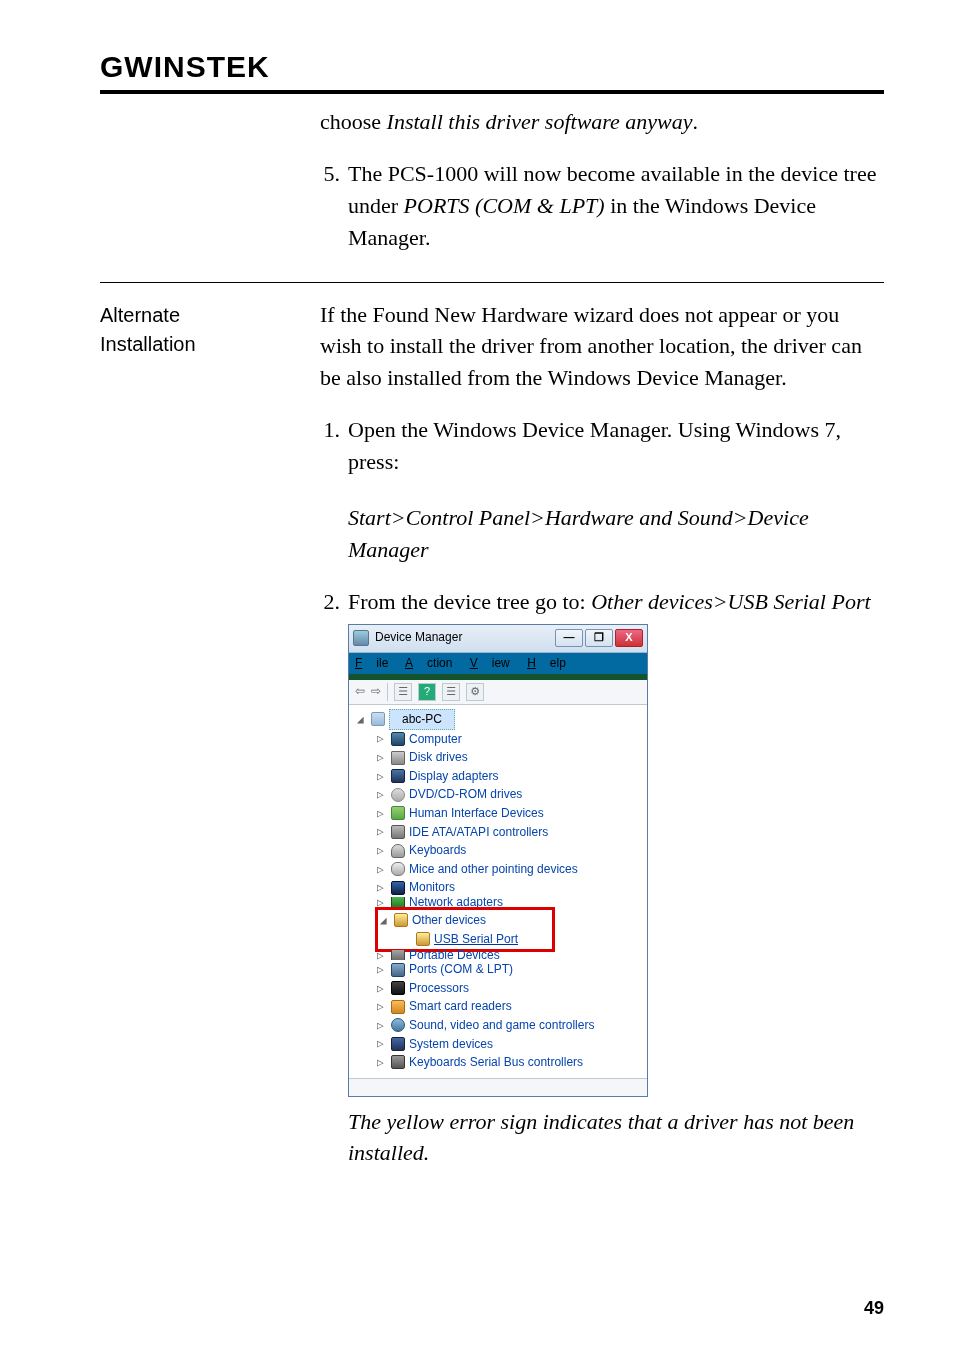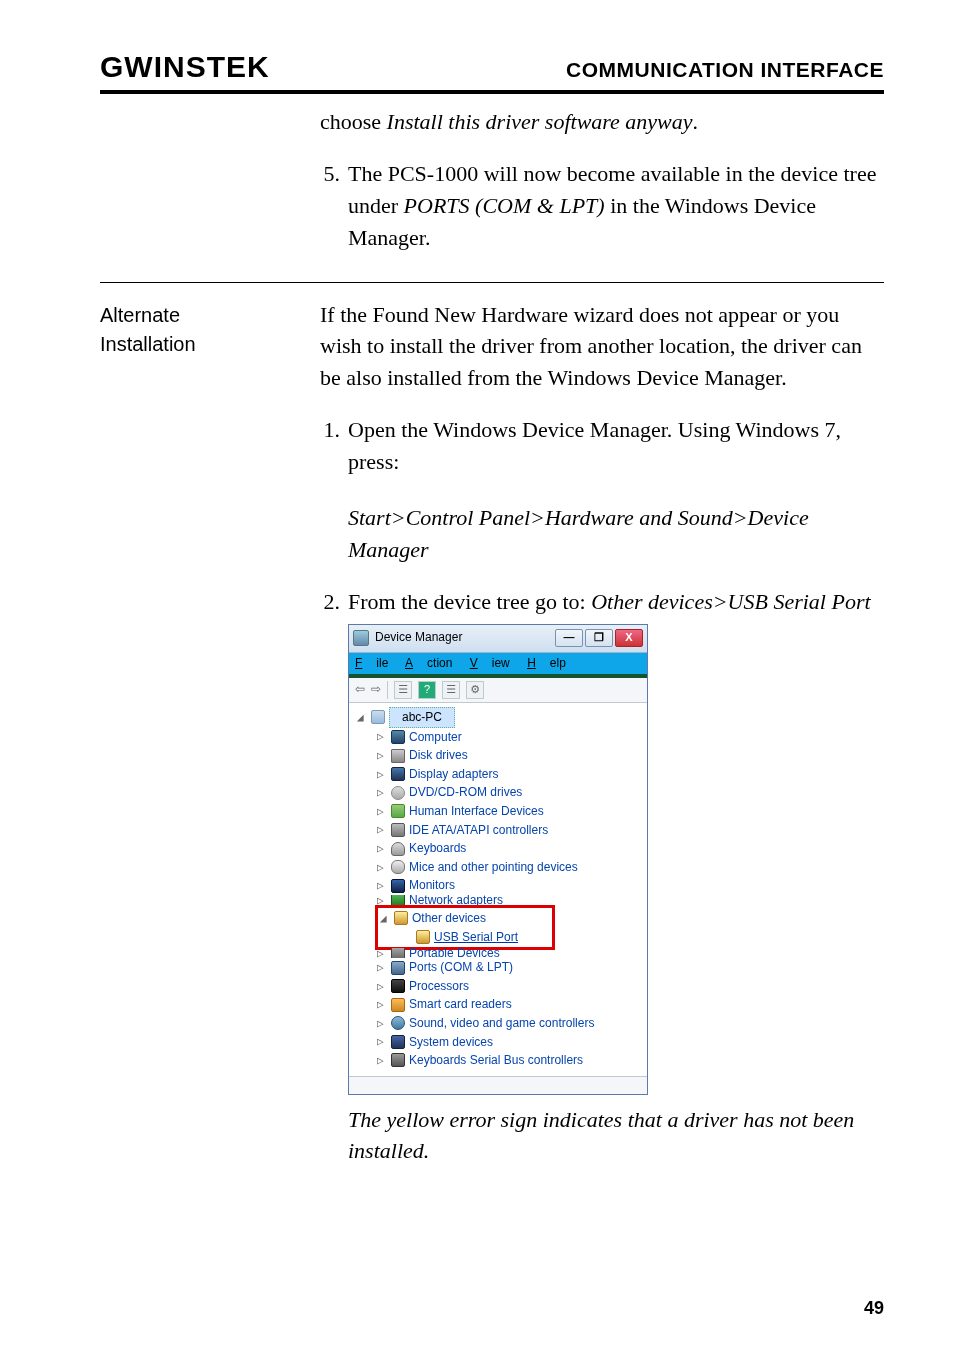--- a/index.html
+++ b/index.html
@@ -77,22 +77,22 @@
     border: 1px solid #7a92b0;
     border-radius: 2px;
     display: flex; align-items: center; justify-content: center;
     font-size: 11px; font-weight: bold;
     background: linear-gradient(#f0f5fa, #d5e2f0);
   }
   .dm-winbtn.restore { }
   .dm-winbtn.close { background: linear-gradient(#e68, #c33); color: #fff; border-color: #a22; }
   .dm-menubar {
     padding: 2px 6px;
-    border-bottom: 4px solid #14532d;
-    background: #0ea5e9;
+    border-bottom: 6px solid #14532d;
+    background: #0369a1;
   }
   .dm-menubar span { margin-right: 14px; color: #000; }
   .dm-menubar .ul { text-decoration: underline; }
   .dm-toolbar {
     padding: 3px 6px;
     border-bottom: 1px solid #c0c8d0;
     background: #f4f6f9;
     display: flex; gap: 6px; align-items: center;
     color: #666;
   }
@@ -150,21 +150,20 @@
     font-family: Arial, sans-serif;
     font-weight: 700;
     font-size: 18px;
   }
 </style>
 </head>
 <body>
 
 <div class="header">
   <div class="logo">GWINSTEK</div>
-  <div class="section-title">COMMUNICATION INTERFACE</div>
 </div>
 
 <div class="content">
 
   <div class="row">
     <div class="left-col"></div>
     <div class="right-col">
       <div class="para">
         <span>choose </span><span class="italic">Install this driver software anyway</span><span>.</span>
       </div>

